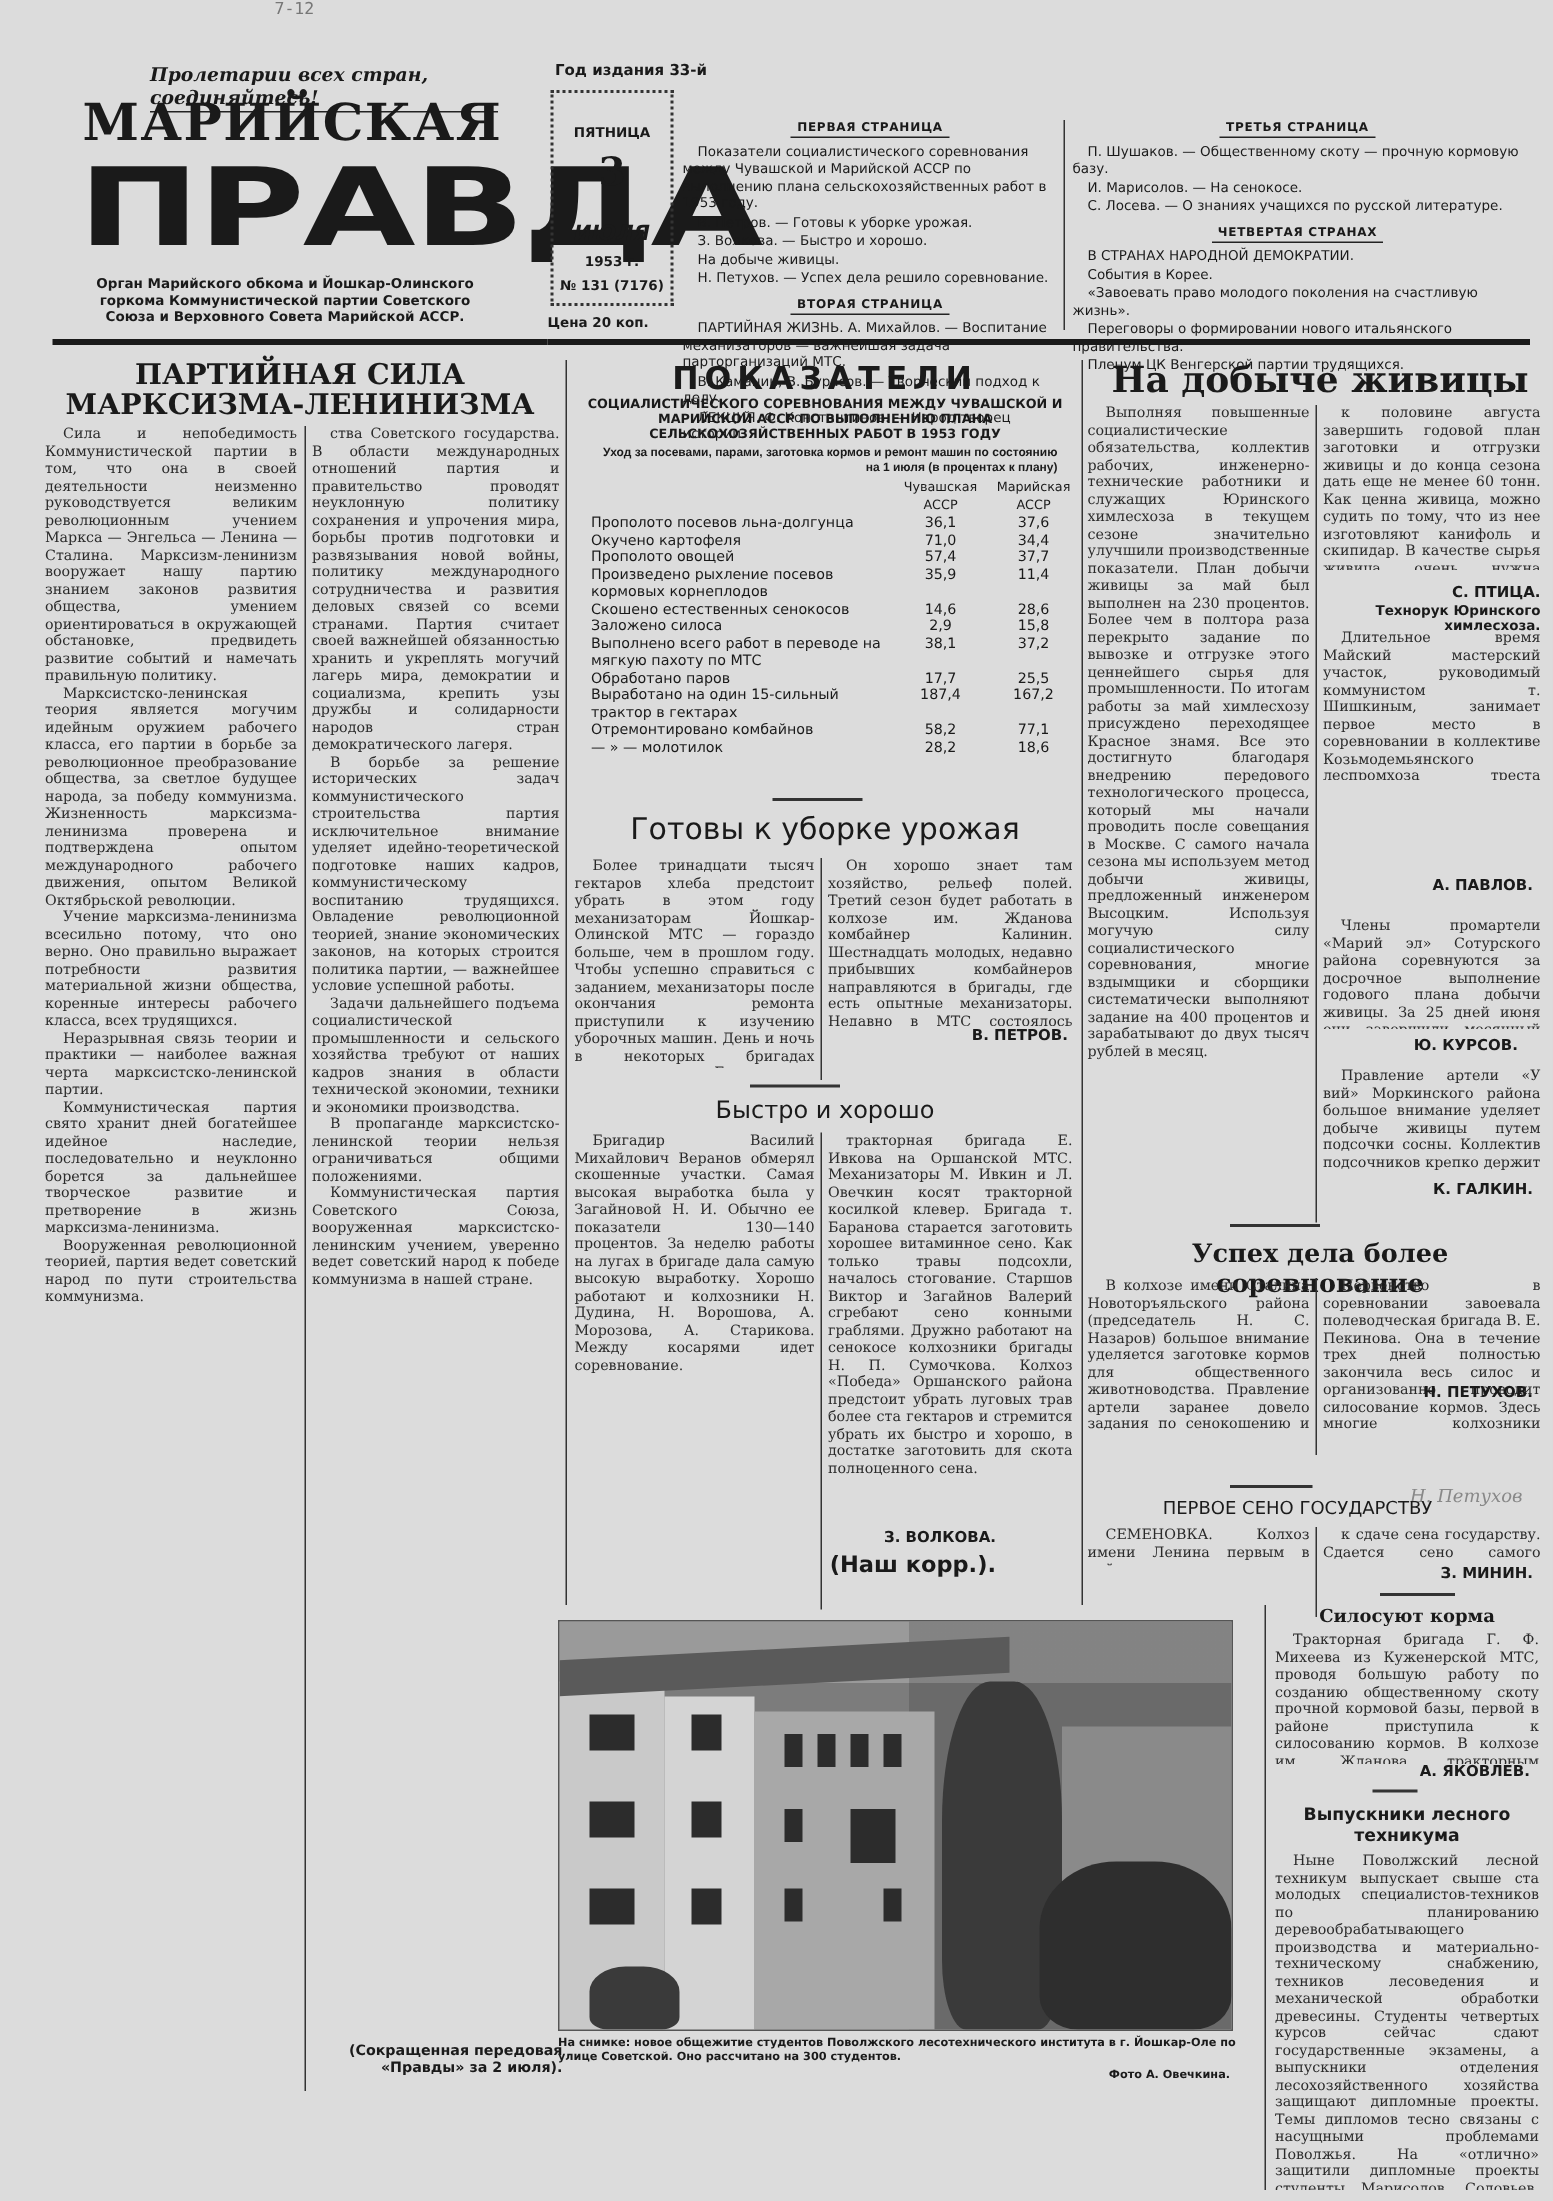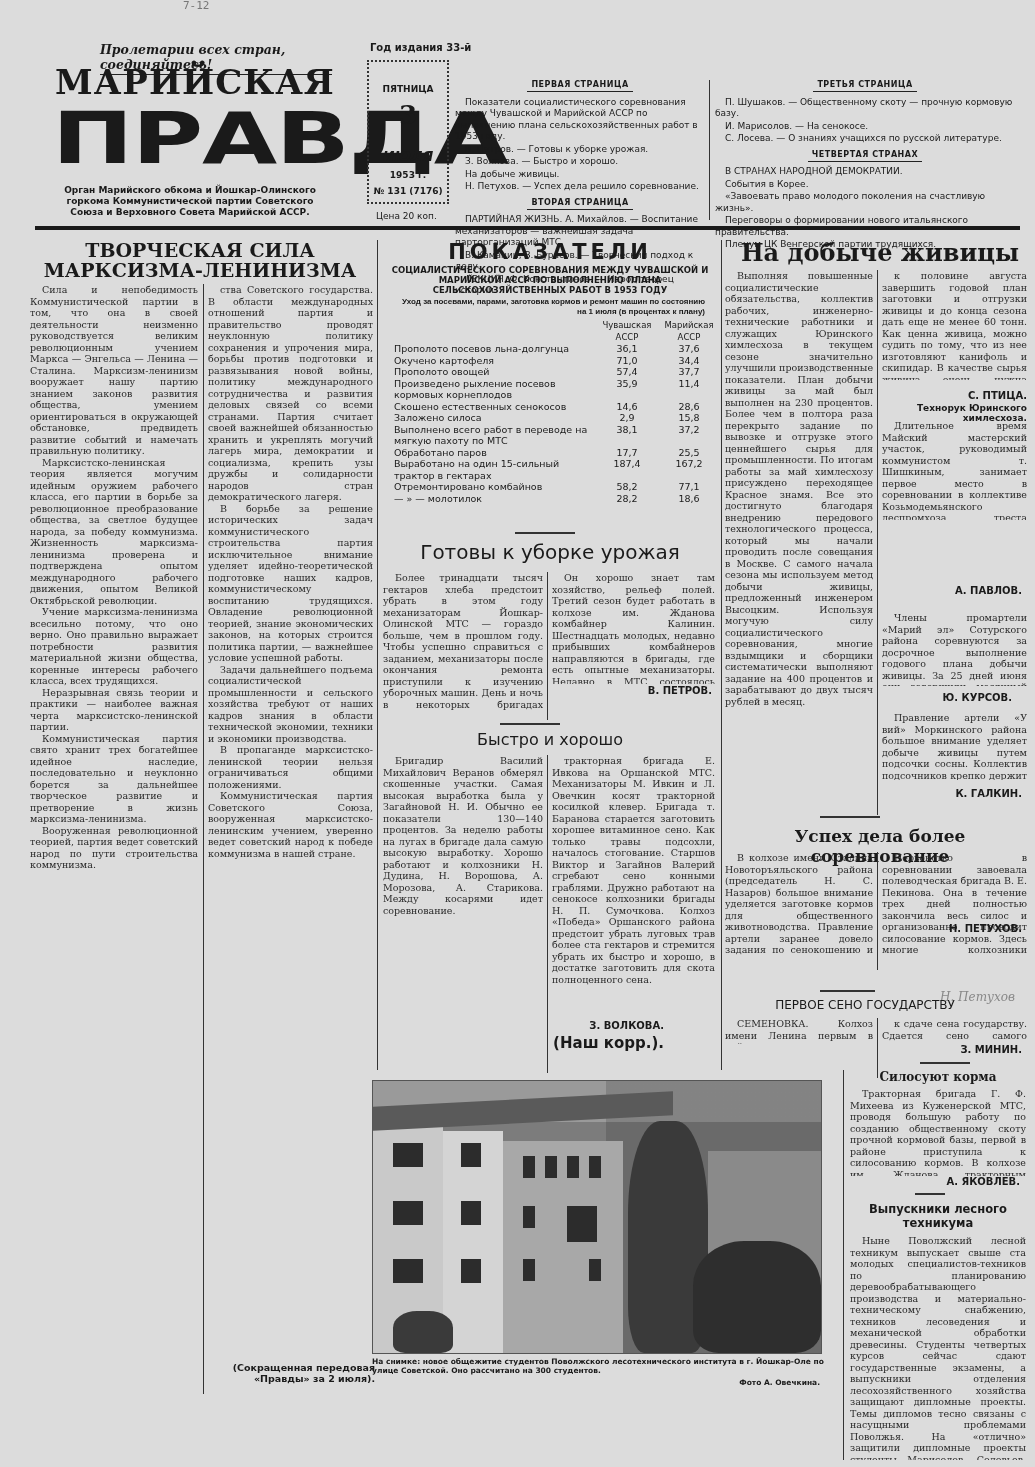--- a/index.html
+++ b/index.html
@@ -17,21 +17,21 @@
   .title1 { left: 55px; top: 62px; font-family: "DejaVu Serif", serif; font-weight: bold; font-size: 34px; letter-spacing: 1px; }
   .title2 { left: 52px; top: 100px; font-family: "DejaVu Sans", sans-serif; font-weight: bold; font-size: 72px; line-height: 76px; letter-spacing: -1px; transform: scaleX(1.35); transform-origin: left; }
   .organ { left: 60px; top: 185px; width: 260px; font-size: 9px; font-weight: bold; text-align: center; font-family: "DejaVu Sans", sans-serif; line-height: 11px; }
   .year { left: 370px; top: 42px; font-size: 10px; font-weight: bold; font-family: "DejaVu Sans", sans-serif; }
   .datebox { left: 367px; top: 60px; width: 78px; height: 140px; border: 2px dotted #333; text-align: center; font-family: "DejaVu Sans", sans-serif; }
   .datebox .dow { font-size: 9px; font-weight: bold; margin-top: 22px; }
   .datebox .day { font-size: 26px; font-weight: bold; font-family: "DejaVu Serif", serif; margin-top: 6px; }
   .datebox .month { font-size: 14px; font-style: italic; font-weight: bold; margin-top: 18px; }
   .datebox .yr { font-size: 9px; font-weight: bold; margin-top: 6px; }
   .datebox .num { font-size: 9px; font-weight: bold; margin-top: 6px; }
-  .price { left: 376px; top: 211px; font-size: 9px; font-weight: normal; font-family: "DejaVu Sans", sans-serif; }
+  .price { left: 365px; top: 211px; font-size: 9px; font-weight: bold; font-family: "DejaVu Sans", sans-serif; }
   .rule-thick { height: 4px; background: #1a1a1a; }
   .today-title { left: 510px; top: 40px; font-family: "DejaVu Sans", sans-serif; font-weight: bold; font-size: 30px; letter-spacing: 13px; }
   .toc-col { font-size: 9px; line-height: 11.5px; font-family: "DejaVu Sans", sans-serif; }
   .toc-head { text-align: center; font-weight: bold; font-size: 8px; letter-spacing: 0.5px; margin: 4px 0 6px; }
   .toc-head span { border-bottom: 1px solid #222; padding: 0 4px 2px; }
   .toc-item { margin: 0 0 1px 0; text-indent: 10px; }
   .vline { width: 1px; background: #333; }
   .hline { height: 1px; background: #333; }
   .head-big { font-weight: bold; text-align: center; font-family: "DejaVu Serif", serif; }
   .body-text { font-size: 9.5px; line-height: 11.5px; text-align: justify; color: #2a2a2a; overflow: hidden; font-family: "DejaVu Serif", serif; }
@@ -97,29 +97,29 @@
     <div class="toc-head"><span>ЧЕТВЕРТАЯ СТРАНАХ</span></div>
     <div class="toc-item">В СТРАНАХ НАРОДНОЙ ДЕМОКРАТИИ.</div>
     <div class="toc-item">События в Корее.</div>
     <div class="toc-item">«Завоевать право молодого поколения на счастливую жизнь».</div>
     <div class="toc-item">Переговоры о формировании нового итальянского правительства.</div>
     <div class="toc-item">Пленум ЦК Венгерской партии трудящихся.</div>
   </div>
   <div class="abs rule-thick" style="left:365px; top:226px; width:655px;"></div>
 
   <div class="abs head-big" style="left:30px; top:240px; width:340px; font-size:19px; line-height:20px;">
-    <div>ТВОРЧЕСКАЯ СИЛА</div>
+    <div>ПАРТИЙНАЯ СИЛА</div>
     <div>МАРКСИЗМА-ЛЕНИНИЗМА</div>
   </div>
   <div class="abs body-text" style="left:30px; top:284px; width:168px; height:1100px;">
     <p>Сила и непобедимость Коммунистической партии в том, что она в своей деятельности неизменно руководствуется великим революционным учением Маркса — Энгельса — Ленина — Сталина. Марксизм-ленинизм вооружает нашу партию знанием законов развития общества, умением ориентироваться в окружающей обстановке, предвидеть развитие событий и намечать правильную политику.</p>
       <p>Марксистско-ленинская теория является могучим идейным оружием рабочего класса, его партии в борьбе за революционное преобразование общества, за светлое будущее народа, за победу коммунизма. Жизненность марксизма-ленинизма проверена и подтверждена опытом международного рабочего движения, опытом Великой Октябрьской революции.</p>
       <p>Учение марксизма-ленинизма всесильно потому, что оно верно. Оно правильно выражает потребности развития материальной жизни общества, коренные интересы рабочего класса, всех трудящихся.</p>
       <p>Неразрывная связь теории и практики — наиболее важная черта марксистско-ленинской партии.</p>
-      <p>Коммунистическая партия свято хранит трех богатейшее идейное наследие, последовательно и неуклонно борется за дальнейшее творческое развитие и претворение в жизнь марксизма-ленинизма.</p>
+      <p>Коммунистическая партия свято хранит дней богатейшее идейное наследие, последовательно и неуклонно борется за дальнейшее творческое развитие и претворение в жизнь марксизма-ленинизма.</p>
       <p>Вооруженная революционной теорией, партия ведет советский народ по пути строительства коммунизма.</p>
   </div>
   <div class="abs vline" style="left:203px; top:284px; height:1110px;"></div>
   <div class="abs body-text" style="left:208px; top:284px; width:165px; height:1060px;">
     <p>ства Советского государства. В области международных отношений партия и правительство проводят неуклонную политику сохранения и упрочения мира, борьбы против подготовки и развязывания новой войны, политику международного сотрудничества и развития деловых связей со всеми странами. Партия считает своей важнейшей обязанностью хранить и укреплять могучий лагерь мира, демократии и социализма, крепить узы дружбы и солидарности народов стран демократического лагеря.</p>
       <p>В борьбе за решение исторических задач коммунистического строительства партия исключительное внимание уделяет идейно-теоретической подготовке наших кадров, коммунистическому воспитанию трудящихся. Овладение революционной теорией, знание экономических законов, на которых строится политика партии, — важнейшее условие успешной работы.</p>
       <p>Задачи дальнейшего подъема социалистической промышленности и сельского хозяйства требуют от наших кадров знания в области технической экономии, техники и экономики производства.</p>
       <p>В пропаганде марксистско-ленинской теории нельзя ограничиваться общими положениями.</p>
       <p>Коммунистическая партия Советского Союза, вооруженная марксистско-ленинским учением, уверенно ведет советский народ к победе коммунизма в нашей стране.</p>
   </div>

